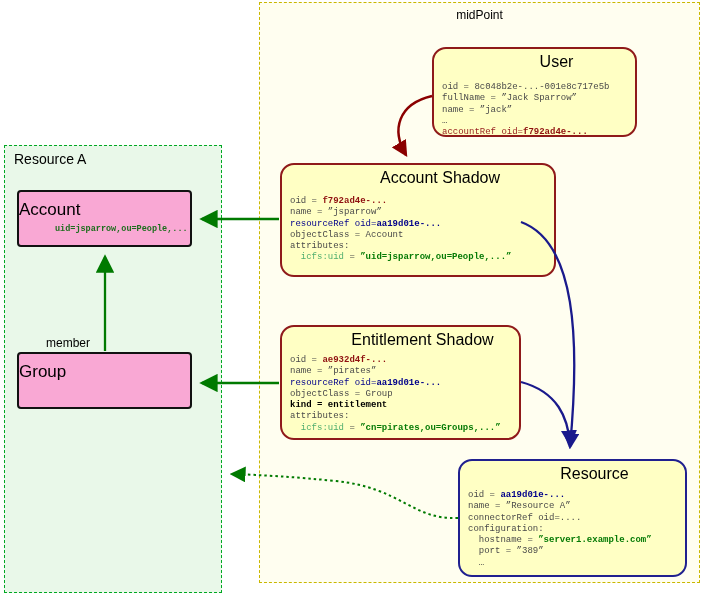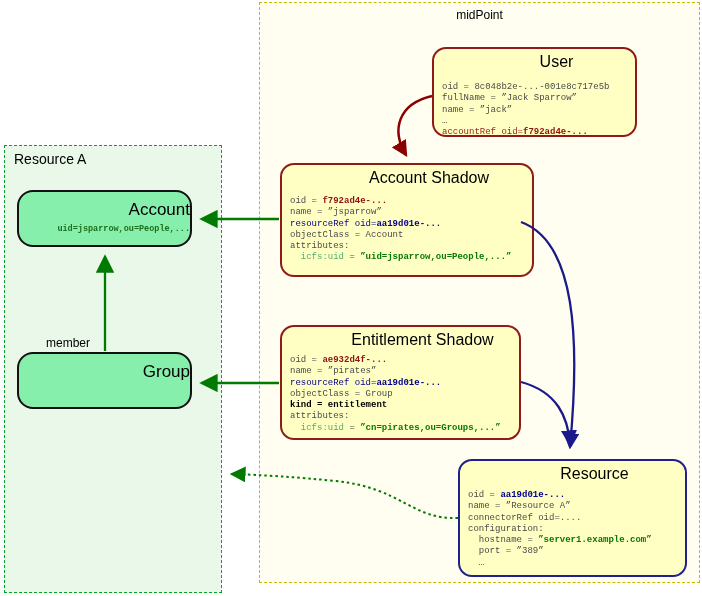--- a/index.html
+++ b/index.html
@@ -38,22 +38,22 @@
   .seg-red   { color:#992222; }
   .seg-redb  { color:#8f1010; font-weight:bold; }
   .seg-navy  { color:#00008b; }
   .seg-navyb { color:#00008b; font-weight:bold; }
   .seg-gkey  { color:#4fae6e; }
   .seg-gvalb { color:#057a05; font-weight:bold; }
   .seg-blackb{ color:#000000; font-weight:bold; }
 
   
   .gbox {
-    position:absolute; box-sizing:border-box; text-align:right;
-    background:#86efac; border:2px solid #111; border-radius:16px;
+    position:absolute; box-sizing:border-box; text-align:left;
+    background:#f9a8d4; border:2px solid #111; border-radius:4px;
   }
   .gbox-title { font-size:17px; color:#000; padding-top:8px; }
   .gbox-subtitle {
     font-family:"Liberation Mono", monospace; font-size:8.5px; font-weight:bold;
     color:#1d6e1d; margin-top:4px; white-space:pre;padding-left:36px;
   }
 
   .member-label { position:absolute; left:46px; top:336px; font-size:12px; color:#000; }
 
   .arrows-layer { position:absolute; left:0; top:0; pointer-events:none; }
@@ -70,21 +70,21 @@
 
   <div class="container resource-a">
     <div class="container-label resource-a-label">Resource A</div>
   </div>
 
   <div class="obox" style="left:432px; top:47px; width:205px; height:90px;">
     <div class="obox-title">User</div>
     <div class="obox-lines" style="padding-top:9px;"><div><span class="seg-gray">oid = 8c048b2e-...-001e8c717e5b</span></div><div><span class="seg-gray">fullName = ”Jack Sparrow”</span></div><div><span class="seg-gray">name = ”jack”</span></div><div><span class="seg-gray">…</span></div><div><span class="seg-red">accountRef oid=</span><span class="seg-redb">f792ad4e-...</span></div></div>
   </div>
 
-  <div class="obox" style="left:280px; top:163px; width:254px; height:114px;">
+  <div class="obox" style="left:280px; top:163px; width:276px; height:114px;">
     <div class="obox-title">Account Shadow</div>
     <div class="obox-lines" style="padding-top:7px;"><div><span class="seg-gray">oid = </span><span class="seg-redb">f792ad4e-...</span></div><div><span class="seg-gray">name = ”jsparrow”</span></div><div><span class="seg-navy">resourceRef oid=</span><span class="seg-navyb">aa19d01e-...</span></div><div><span class="seg-gray">objectClass = Account</span></div><div><span class="seg-gray">attributes:</span></div><div><span class="seg-gkey">  icfs:uid</span><span class="seg-gray"> = </span><span class="seg-gvalb">”uid=jsparrow,ou=People,...”</span></div></div>
   </div>
 
   <div class="obox" style="left:280px; top:325px; width:241px; height:115px;">
     <div class="obox-title">Entitlement Shadow</div>
     <div class="obox-lines" style="padding-top:4px;"><div><span class="seg-gray">oid = </span><span class="seg-redb">ae932d4f-...</span></div><div><span class="seg-gray">name = ”pirates”</span></div><div><span class="seg-navy">resourceRef oid=</span><span class="seg-navyb">aa19d01e-...</span></div><div><span class="seg-gray">objectClass = Group</span></div><div><span class="seg-blackb">kind = entitlement</span></div><div><span class="seg-gray">attributes:</span></div><div><span class="seg-gkey">  icfs:uid</span><span class="seg-gray"> = </span><span class="seg-gvalb">”cn=pirates,ou=Groups,...”</span></div></div>
   </div>
 
   <div class="obox navy-border" style="left:458px; top:459px; width:229px; height:118px;">

